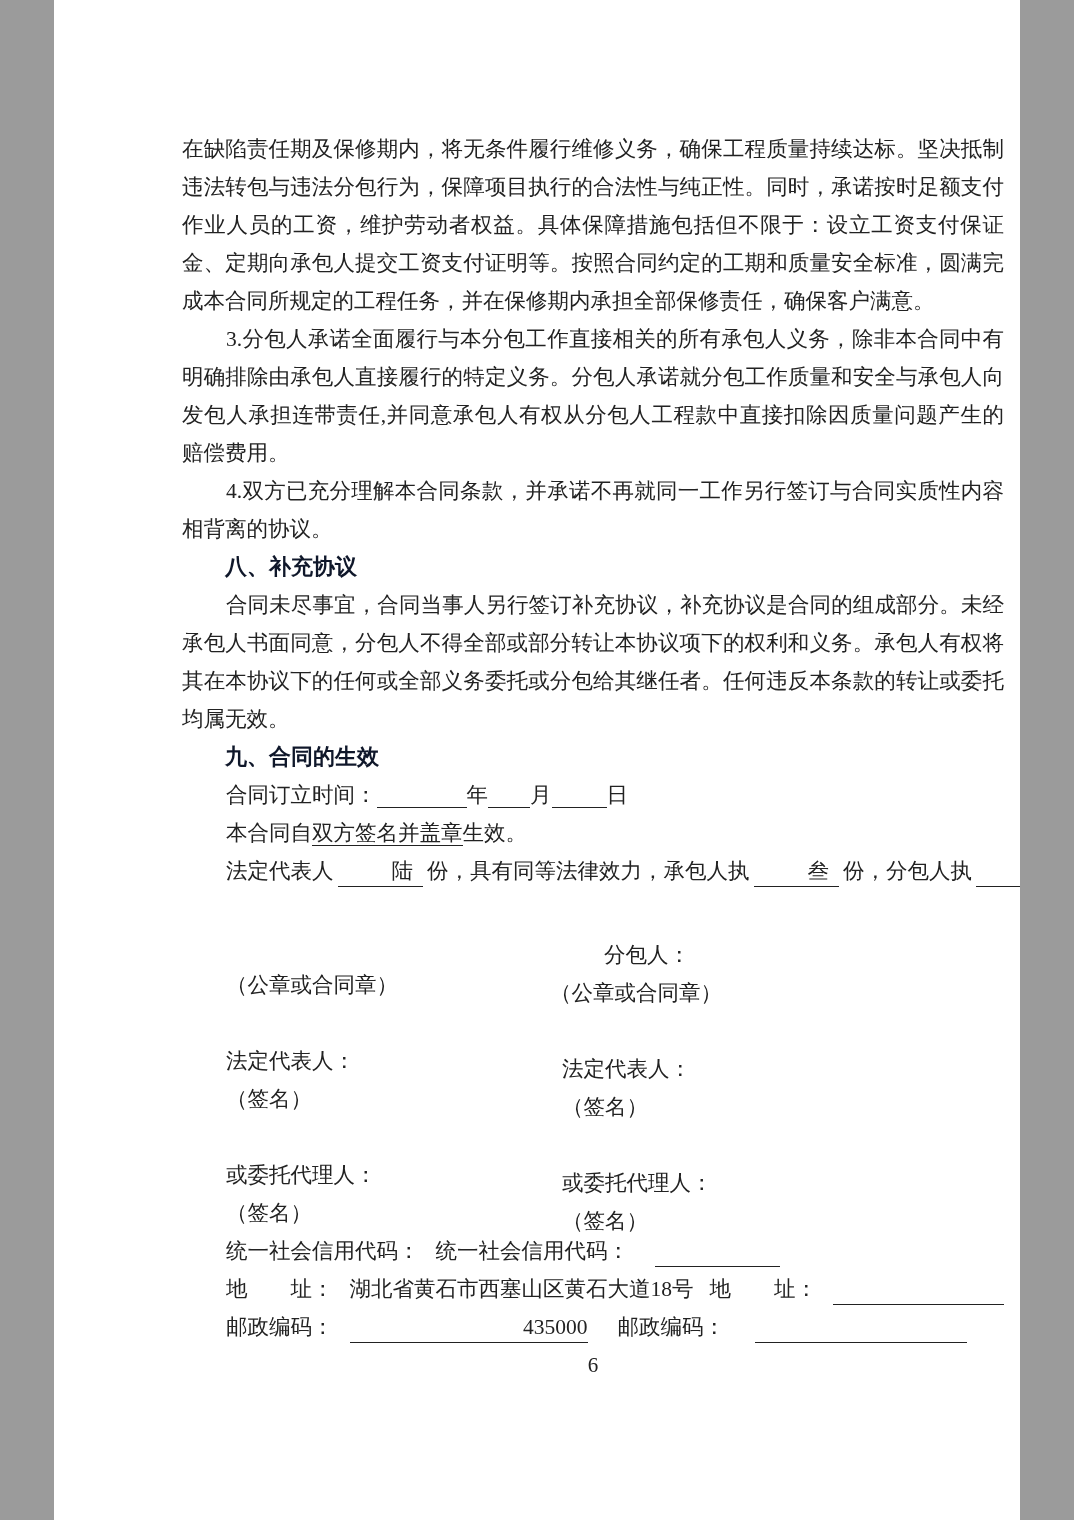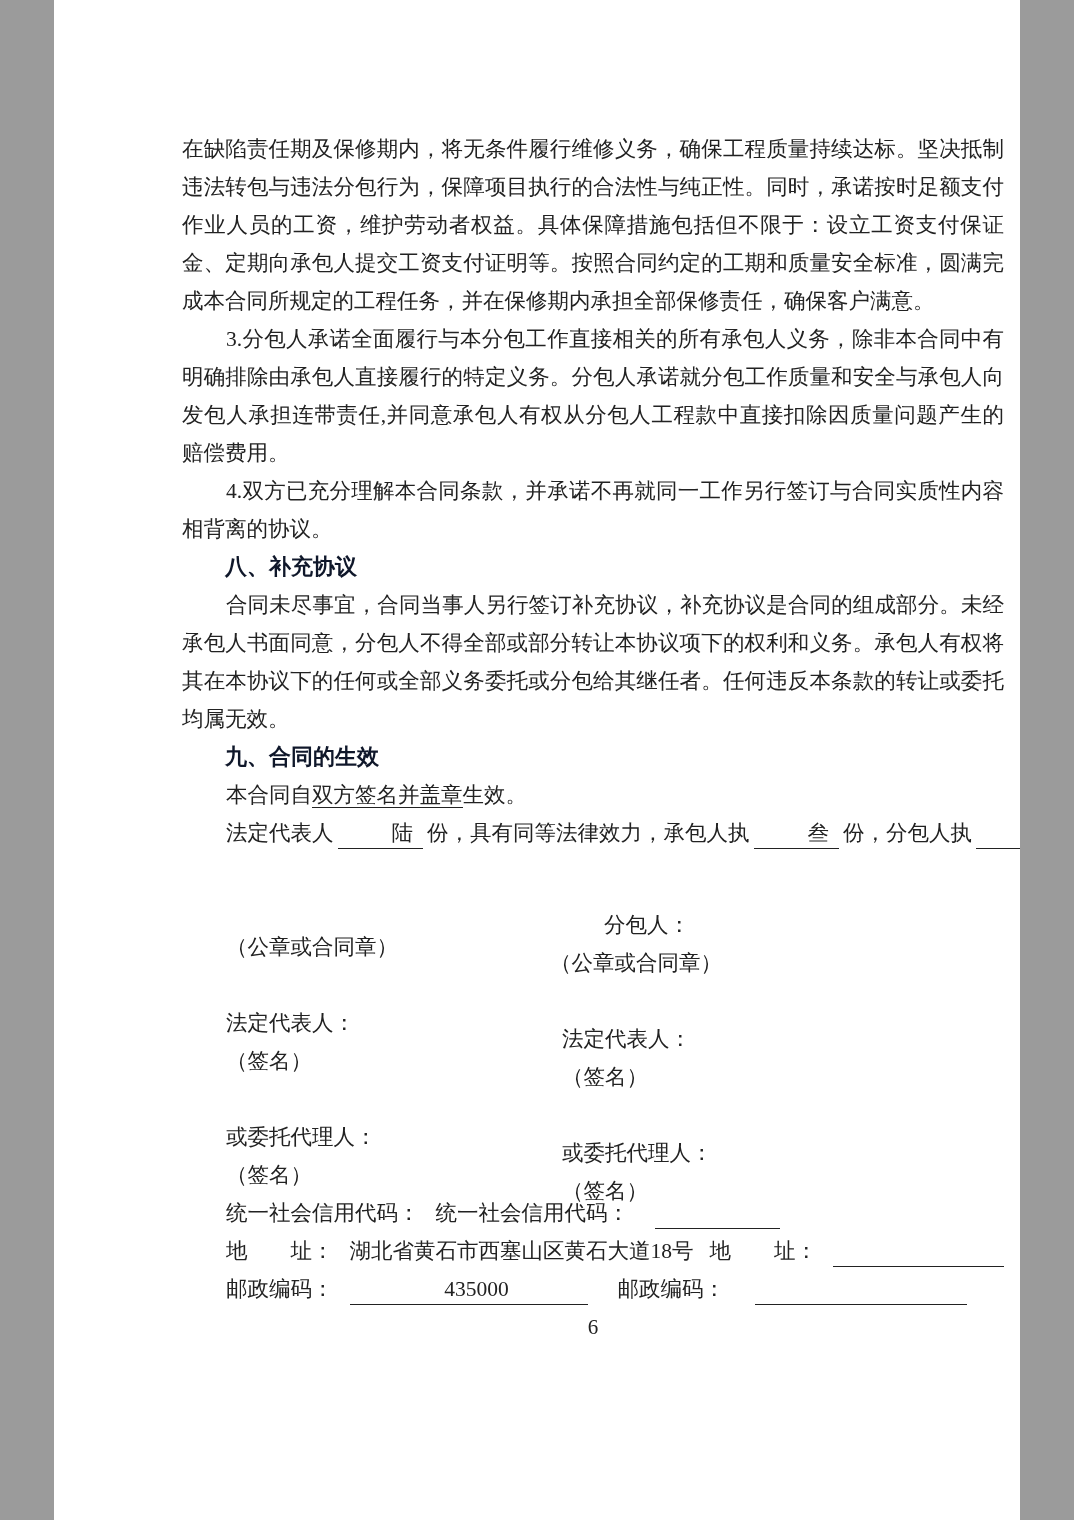--- a/index.html
+++ b/index.html
@@ -37,31 +37,31 @@
   
   .uline { border-bottom:1.4px solid #222; }
   
   .cell {
     display:inline-block; line-height:29px;
     border-bottom:1.4px solid #222;
     padding:0 10px; margin:0 4px; text-align:center;
   }
   
   .sigrow { position:relative; height:38px; padding-left:44px; white-space:nowrap; }
-  .abs { position:absolute; top:16px; white-space:nowrap; }
+  .abs { position:absolute; top:8px; white-space:nowrap; }
   .l368{left:368px} .l380{left:380px} .l422{left:422px}
   .gap { height:38px; }
   
   .flexrow { display:flex; align-items:baseline; padding-left:44px;gap:16px; }
   .txt { white-space:pre; }
   .vcell {
     border-bottom:1.4px solid #222;
     line-height:29px; padding:0 8px; white-space:nowrap;
   }
-  .vcell.wfix { width:238px; padding:0 0 0 16px; text-align:center; }
+  .vcell.wfix { width:238px; padding:0 0 0 16px; text-align:right; }
   .ml10{margin-left:10px} .ml14{margin-left:14px}
   .bfill {
     flex:1 1 auto; align-self:flex-end;
     border-bottom:1.4px solid #222;
     height:27px; margin-bottom:3px;
   }
   .bfix { align-self:flex-end; margin-bottom:3px; }
   .page-number {
     text-align:center; line-height:38px; font-size:21px; color:#222;
     font-family:"Liberation Serif","DejaVu Serif",serif;
@@ -78,20 +78,21 @@
     <p class="para just ind">3.分包人承诺全面履行与本分包工作直接相关的所有承包人义务，除非本合同中有明确排除由承包人直接履行的特定义务。分包人承诺就分包工作质量和安全与承包人向发包人承担连带责任,并同意承包人有权从分包人工程款中直接扣除因质量问题产生的赔偿费用。</p>
 
     <p class="para just ind">4.双方已充分理解本合同条款，并承诺不再就同一工作另行签订与合同实质性内容相背离的协议。</p>
 
     <h2 class="heading">八、补充协议</h2>
 
     <p class="para just ind">合同未尽事宜，合同当事人另行签订补充协议，补充协议是合同的组成部分。未经承包人书面同意，分包人不得全部或部分转让本协议项下的权利和义务。承包人有权将其在本协议下的任何或全部义务委托或分包给其继任者。任何违反本条款的转让或委托均属无效。</p>
 
     <h2 class="heading">九、合同的生效</h2>
 
+    <p class="para ind nowrapline"><span class="txt">合同订立时间：</span><span class="blank w90"></span><span class="txt">年</span><span class="blank w42"></span><span class="txt">月</span><span class="blank w55"></span><span class="txt">日</span></p>
 
 
     <p class="para ind nowrapline"><span>本合同自</span><span class="uline">双方签名并盖章</span><span>生效。</span></p>
 
     <p class="para ind nowrapline"><span>法定代表人</span><span class="cell">陆</span><span>份，具有同等法律效力，承包人执</span><span class="cell">叁</span><span>份，分包人执</span><span class="cell">叁</span><span>份。</span></p>
 
     <div class="gap"></div>
 
     <div class="sigrow"><span class="abs l422">分包人：</span></div>
 

